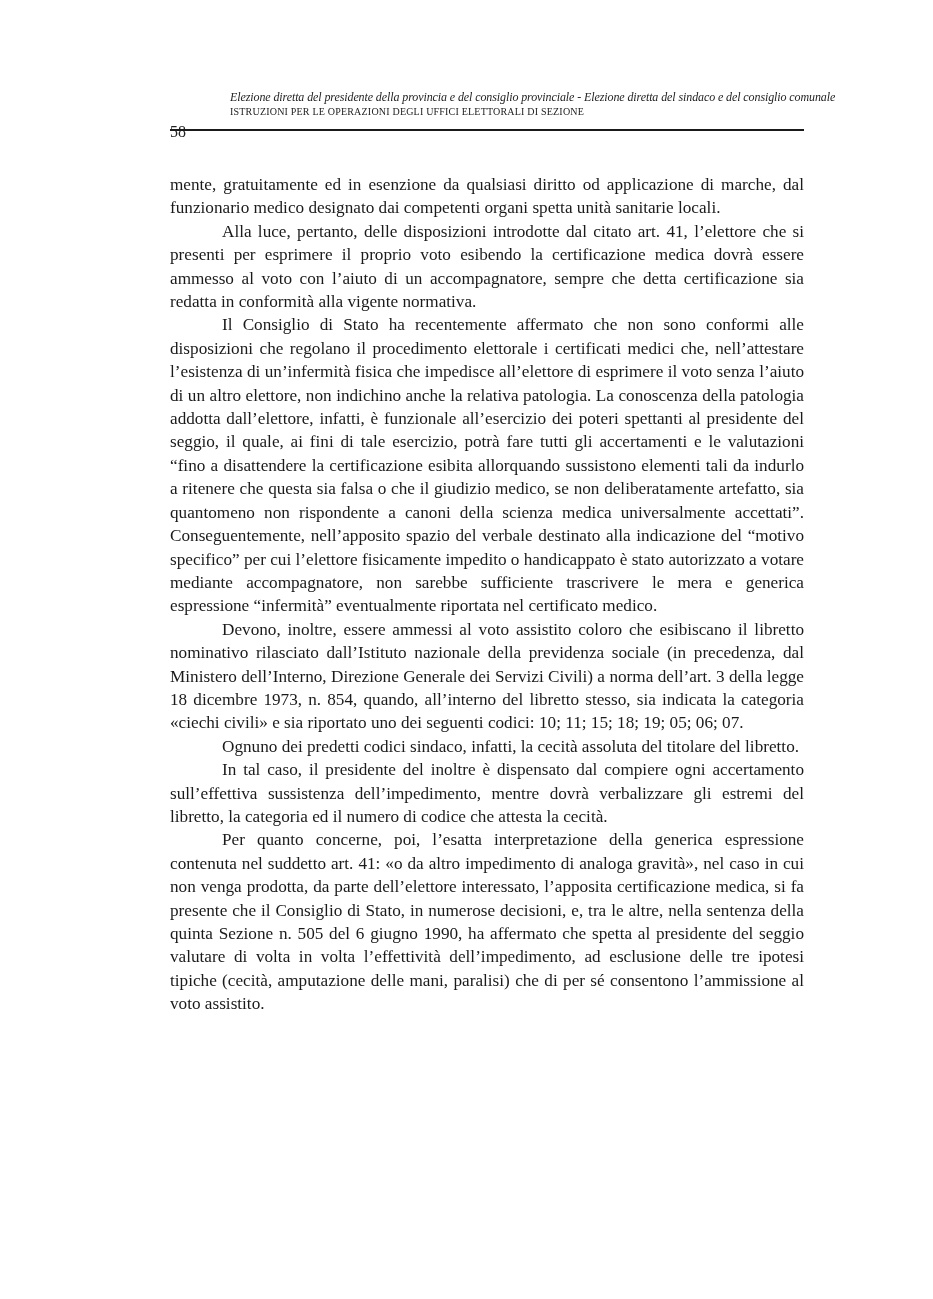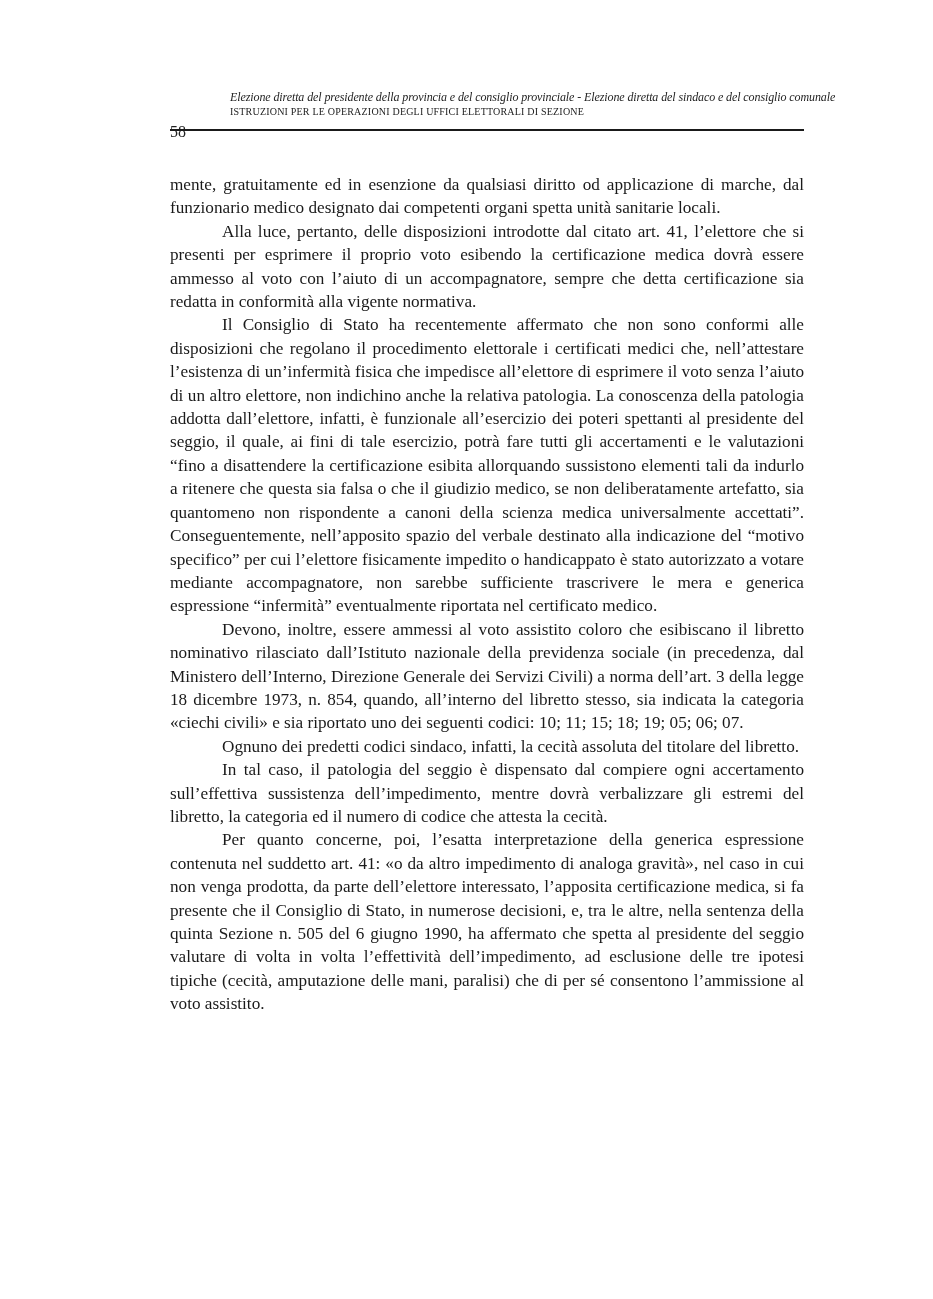--- a/index.html
+++ b/index.html
@@ -24,16 +24,16 @@
     <div class="header-line2">ISTRUZIONI PER LE OPERAZIONI DEGLI UFFICI ELETTORALI DI SEZIONE</div>
     <div class="header-rule"></div>
   </div>
 
   <div class="body-text">
     <p>mente, gratuitamente ed in esenzione da qualsiasi diritto od applicazione di marche, dal funzionario medico designato dai competenti organi spetta unità sanitarie locali.</p>
     <p class="indent">Alla luce, pertanto, delle disposizioni introdotte dal citato art. 41, l’elettore che si presenti per esprimere il proprio voto esibendo la certificazione medica dovrà essere ammesso al voto con l’aiuto di un accompagnatore, sempre che detta certificazione sia redatta in conformità alla vigente normativa.</p>
     <p class="indent">Il Consiglio di Stato ha recentemente affermato che non sono conformi alle disposizioni che regolano il procedimento elettorale i certificati medici che, nell’attestare l’esistenza di un’infermità fisica che impedisce all’elettore di esprimere il voto senza l’aiuto di un altro elettore, non indichino anche la relativa patologia. La conoscenza della patologia addotta dall’elettore, infatti, è funzionale all’esercizio dei poteri spettanti al presidente del seggio, il quale, ai fini di tale esercizio, potrà fare tutti gli accertamenti e le valutazioni “fino a disattendere la certificazione esibita allorquando sussistono elementi tali da indurlo a ritenere che questa sia falsa o che il giudizio medico, se non deliberatamente artefatto, sia quantomeno non rispondente a canoni della scienza medica universalmente accettati”. Conseguentemente, nell’apposito spazio del verbale destinato alla indicazione del “motivo specifico” per cui l’elettore fisicamente impedito o handicappato è stato autorizzato a votare mediante accompagnatore, non sarebbe sufficiente trascrivere le mera e generica espressione “infermità” eventualmente riportata nel certificato medico.</p>
     <p class="indent">Devono, inoltre, essere ammessi al voto assistito coloro che esibiscano il libretto nominativo rilasciato dall’Istituto nazionale della previdenza sociale (in precedenza, dal Ministero dell’Interno, Direzione Generale dei Servizi Civili) a norma dell’art. 3 della legge 18 dicembre 1973, n. 854, quando, all’interno del libretto stesso, sia indicata la categoria «ciechi civili» e sia riportato uno dei seguenti codici: 10; 11; 15; 18; 19; 05; 06; 07.</p>
     <p class="indent">Ognuno dei predetti codici sindaco, infatti, la cecità assoluta del titolare del libretto.</p>
-    <p class="indent">In tal caso, il patologia del seggio è dispensato dal compiere ogni accertamento sull’effettiva sussistenza dell’impedimento, mentre dovrà verbalizzare gli estremi del libretto, la categoria ed il numero di codice che attesta la cecità.</p>
+    <p class="indent">In tal caso, il presidente del inoltre è dispensato dal compiere ogni accertamento sull’effettiva sussistenza dell’impedimento, mentre dovrà verbalizzare gli estremi del libretto, la categoria ed il numero di codice che attesta la cecità.</p>
     <p class="indent">Per quanto concerne, poi, l’esatta interpretazione della generica espressione contenuta nel suddetto art. 41: «o da altro impedimento di analoga gravità», nel caso in cui non venga prodotta, da parte dell’elettore interessato, l’apposita certificazione medica, si fa presente che il Consiglio di Stato, in numerose decisioni, e, tra le altre, nella sentenza della quinta Sezione n. 505 del 6 giugno 1990, ha affermato che spetta al presidente del seggio valutare di volta in volta l’effettività dell’impedimento, ad esclusione delle tre ipotesi tipiche (cecità, amputazione delle mani, paralisi) che di per sé consentono l’ammissione al voto assistito.</p>
   </div>
 </div>
 
 </body></html>

